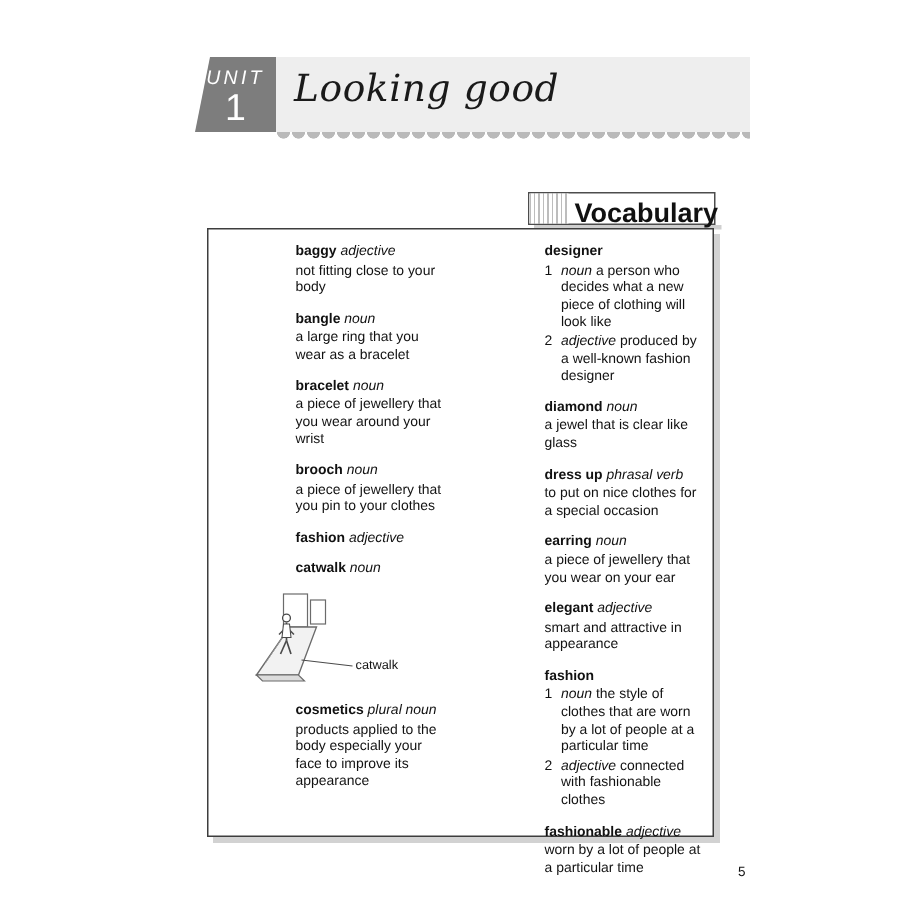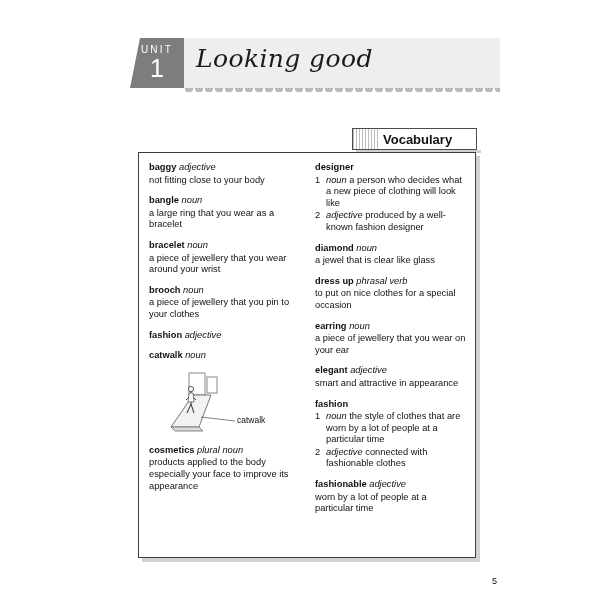--- a/index.html
+++ b/index.html
@@ -33,24 +33,25 @@
     left: 0;
     top: 0;
     width: 54px;
     height: 50px;
     background: #7d7d7d;
     color: #ffffff;
     text-align: center;
     clip-path: polygon(10px 0, 54px 0, 54px 50px, 0 50px);
   }
   .unit-word {
-    font-size: 10px;
+    font-size: 13px;
     letter-spacing: 2.2px;
     margin-top: 6px;
     font-weight: normal;
+    font-style: italic;
   }
   .unit-number {
     font-size: 25px;
     line-height: 24px;
     font-weight: normal;
     margin-top: 1px;
   }
   .unit-title-bar {
     position: absolute;
     left: 54px;
@@ -97,21 +98,21 @@
     width: 26px;
     background: repeating-linear-gradient(
       90deg,
       #bdbdbd 0px, #bdbdbd 1px, #ffffff 1px, #ffffff 3px
     );
   }
   .vocab-tab .label {
     position: absolute;
     left: 30px;
     top: 3px;
-    font-size: 13px;
+    font-size: 18px;
     font-weight: bold;
     color: #111111;
   }
   .tab-shadow {
     position: absolute;
     left: 356px;
     top: 150px;
     width: 125px;
     height: 3px;
     background: #cfcfcf;
@@ -154,20 +155,21 @@
     gap: 14px;
   }
   .col {
     width: 152px;
   }
   .entry {
     margin-bottom: 9px;
     font-size: 9.3px;
     line-height: 11.6px;
     color: #111111;
+    margin-left: 48px;
   }
   .entry .hw {
     font-weight: bold;
   }
   .entry .pos {
     font-style: italic;
   }
   .entry .def {
     margin-top: 1px;
   }

